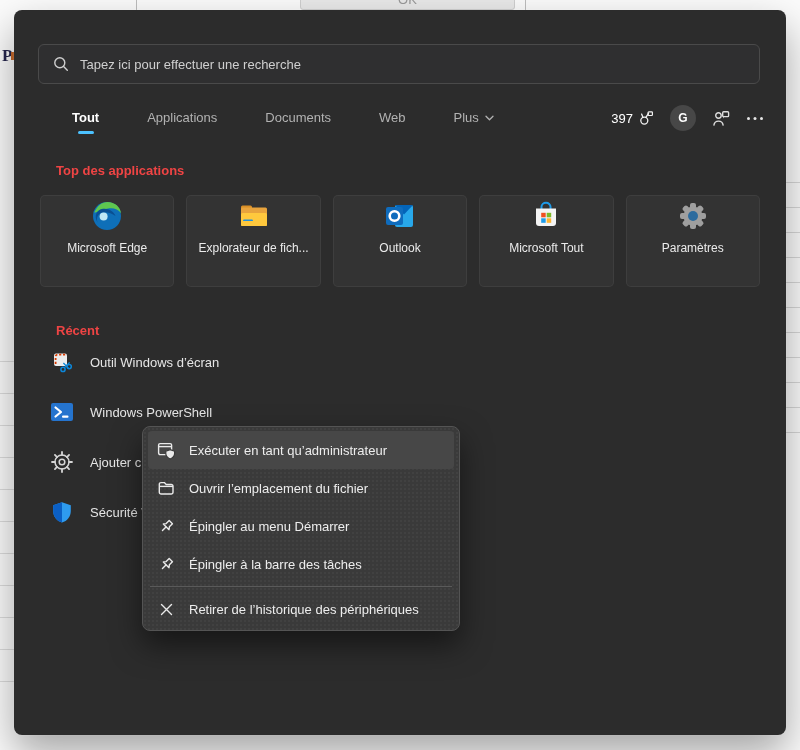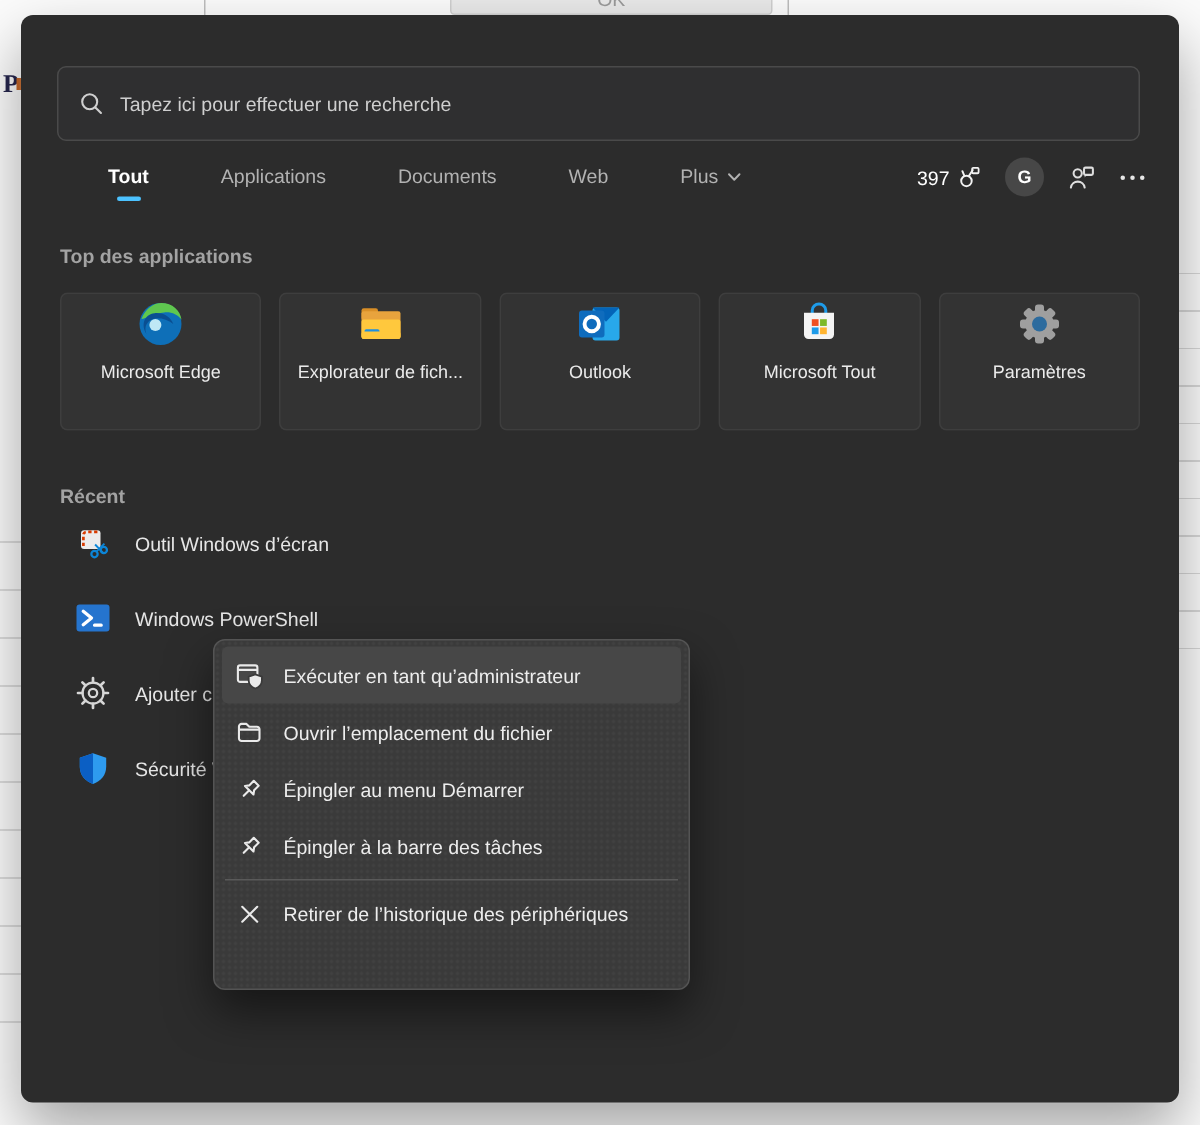--- a/index.html
+++ b/index.html
@@ -29,21 +29,21 @@
     background:repeating-linear-gradient(to bottom, transparent 0 24px, #d7d7d7 24px 25px); }
 
   
   .flyout {
     position:absolute; left:14px; top:10px; width:772px; height:725px;
     background:#2c2c2c; border-radius:8px;
     box-shadow: 0 0 0 1px rgba(255,255,255,0.06), 0 18px 40px rgba(0,0,0,0.35);
   }
 
   .searchbar {
-    position:absolute; left:24px; top:34px; width:722px; height:50px;
+    position:absolute; left:24px; top:34px; width:722px; height:40px;
     background:#2f2f30; border:1px solid #4a4a4a; border-radius:6px;
     display:flex; align-items:center; padding:0 14px; gap:11px;
   }
   .searchbar input {
     flex:1; background:transparent; border:none; outline:none;
     color:#d2d2d2; font-size:13px; font-family:"Liberation Sans", sans-serif;
   }
   .searchbar input::placeholder { color:#cfcfcf; opacity:1; }
 
   .tabs { position:absolute; left:34px; top:100px; display:flex; gap:24px; align-items:center; }
@@ -55,39 +55,39 @@
     bottom:-9px; width:16px; height:3px; border-radius:2px; background:#4cc2ff;
   }
 
   .top-right { position:absolute; top:94px; right:22px; height:28px;
                display:flex; align-items:center; gap:15px; }
   .rewards { display:flex; align-items:center; gap:5px; color:#ffffff; font-size:13px; }
   .avatar { width:26px; height:26px; border-radius:50%; background:#474747;
             color:#fff; font-size:12px; font-weight:bold;
             display:flex; align-items:center; justify-content:center; }
 
-  .section-title { position:absolute; left:26px; color:#a3a3a3; font-size:13px; font-weight:bold; }
+  .section-title { position:absolute; left:42px; color:#ef4444; font-size:13px; font-weight:bold; }
   .title-topapps { top:153px; }
   .title-recent  { top:301px;margin-top:12px; }
 
   .tiles { position:absolute; left:26px; top:185px; width:720px; height:92px;
            display:grid; grid-template-columns:repeat(5,1fr); gap:12px; }
   .tile { background:#333333; border:1px solid rgba(255,255,255,0.055); border-radius:5px;
           display:flex; flex-direction:column; align-items:center; padding-top:4px; }
   .tile .app-label { margin-top:9px; font-size:12px; color:#ebebeb; max-width:124px;
                      white-space:nowrap; overflow:hidden; }
 
   .recent-row { position:absolute; left:26px; width:430px; height:48px;
                 display:flex; align-items:center; padding-left:10px; gap:16px; border-radius:4px; }
   .recent-row .recent-label { font-size:13px; color:#e6e6e6; white-space:nowrap; }
   .row-1 { top:328px; } .row-2 { top:378px; } .row-3 { top:428px; } .row-4 { top:478px; }
 
   
   .menu {
-    position:absolute; left:142px; top:426px; width:318px; height:234px;
+    position:absolute; left:142px; top:426px; width:318px; height:205px;
     background:#3a3a3a;
     background-image: radial-gradient(rgba(255,255,255,0.035) 1px, transparent 1.2px);
     background-size:4px 4px;
     border:1px solid #545454; border-radius:8px;
     box-shadow: 0 14px 30px rgba(0,0,0,0.5);
     padding:4px 5px; z-index:5;
   }
   .menu-item { height:38px; border-radius:4px; display:flex; align-items:center;
                padding:0 9px; gap:13px; color:#ededed; font-size:13px; white-space:nowrap; }
   .menu-item.highlighted { background:#474747; }

